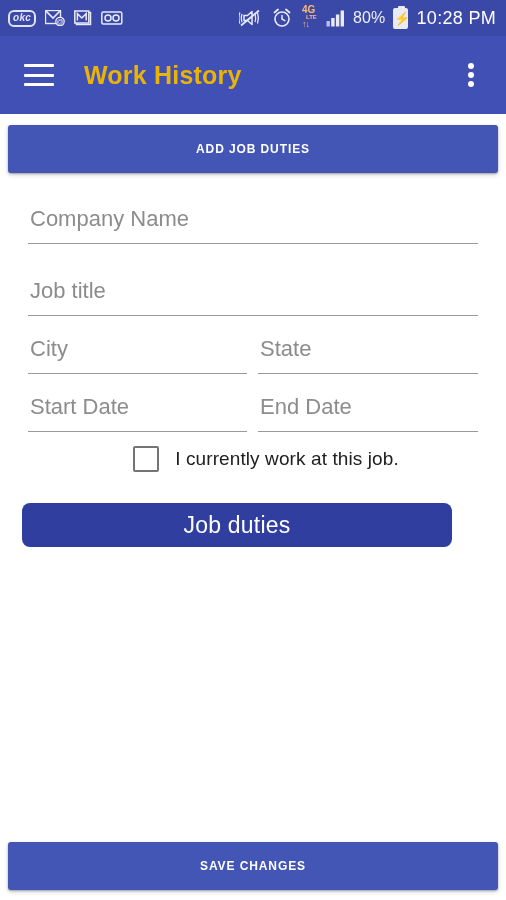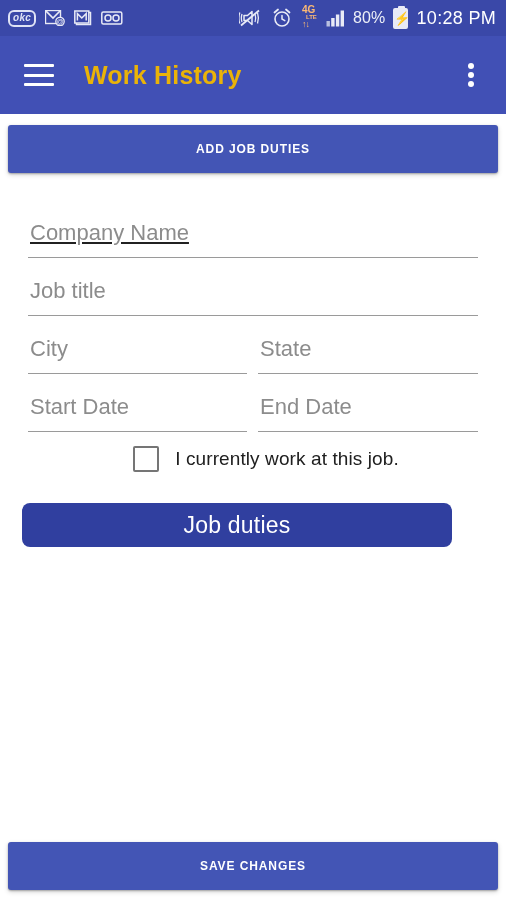--- a/index.html
+++ b/index.html
@@ -255,21 +255,21 @@
   .field-half-left {
     left: 28px;
     width: 219px;
     height: 44px;
   }
   .field-half-right {
     left: 258px;
     width: 220px;
     height: 44px;
   }
-  #company-name-field { top: 100px; text-decoration: underline; }
+  #company-name-field { top: 86px; }
   #job-title-field    { top: 158px; }
   #city-field         { top: 216px; }
   #state-field        { top: 216px; }
   #start-date-field   { top: 274px; }
   #end-date-field     { top: 274px; }
 
   
   .checkbox-row {
     position: absolute;
     left: 0;

